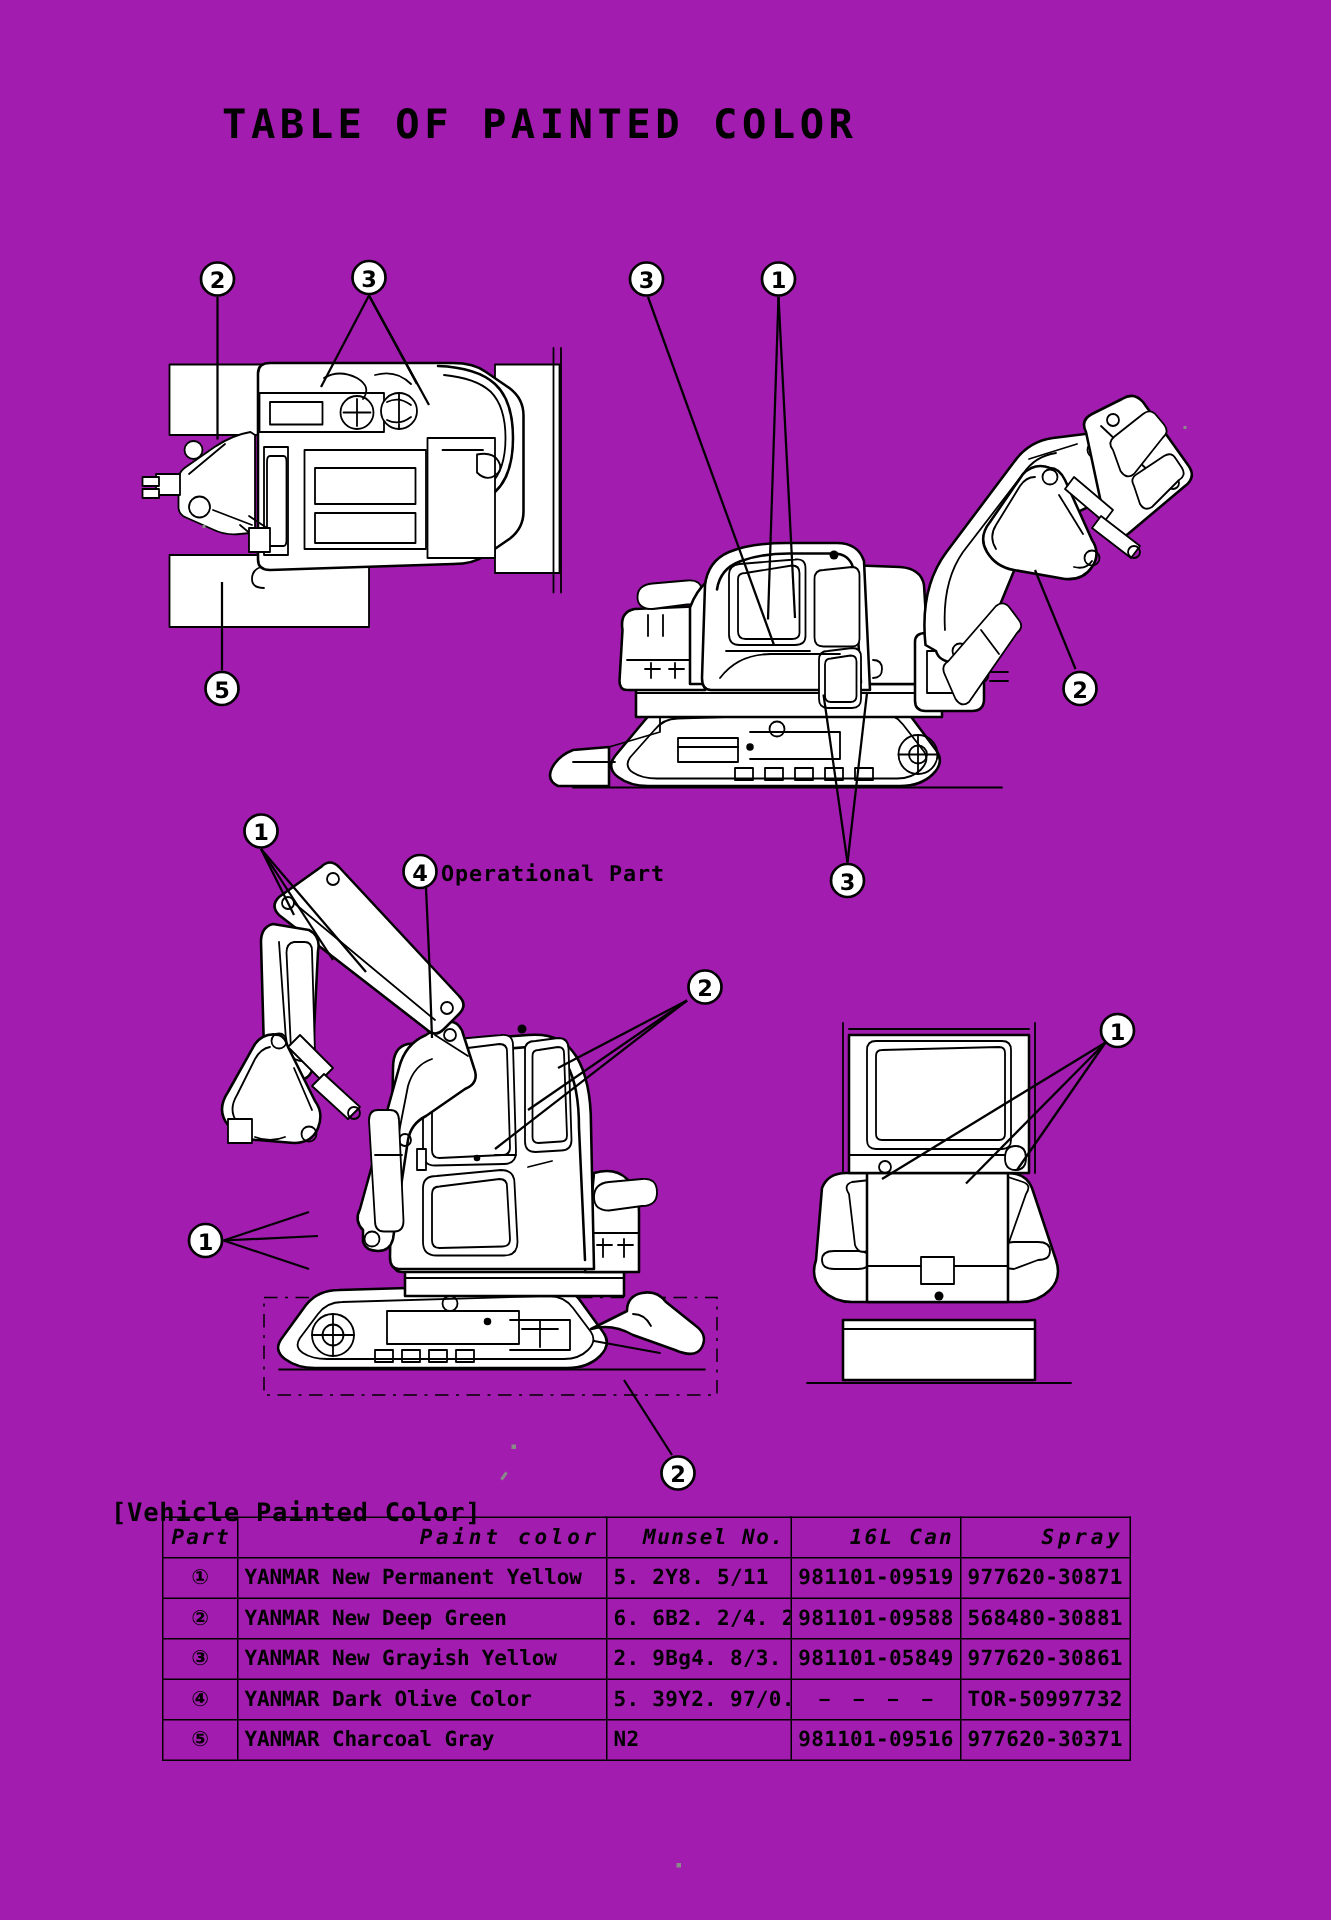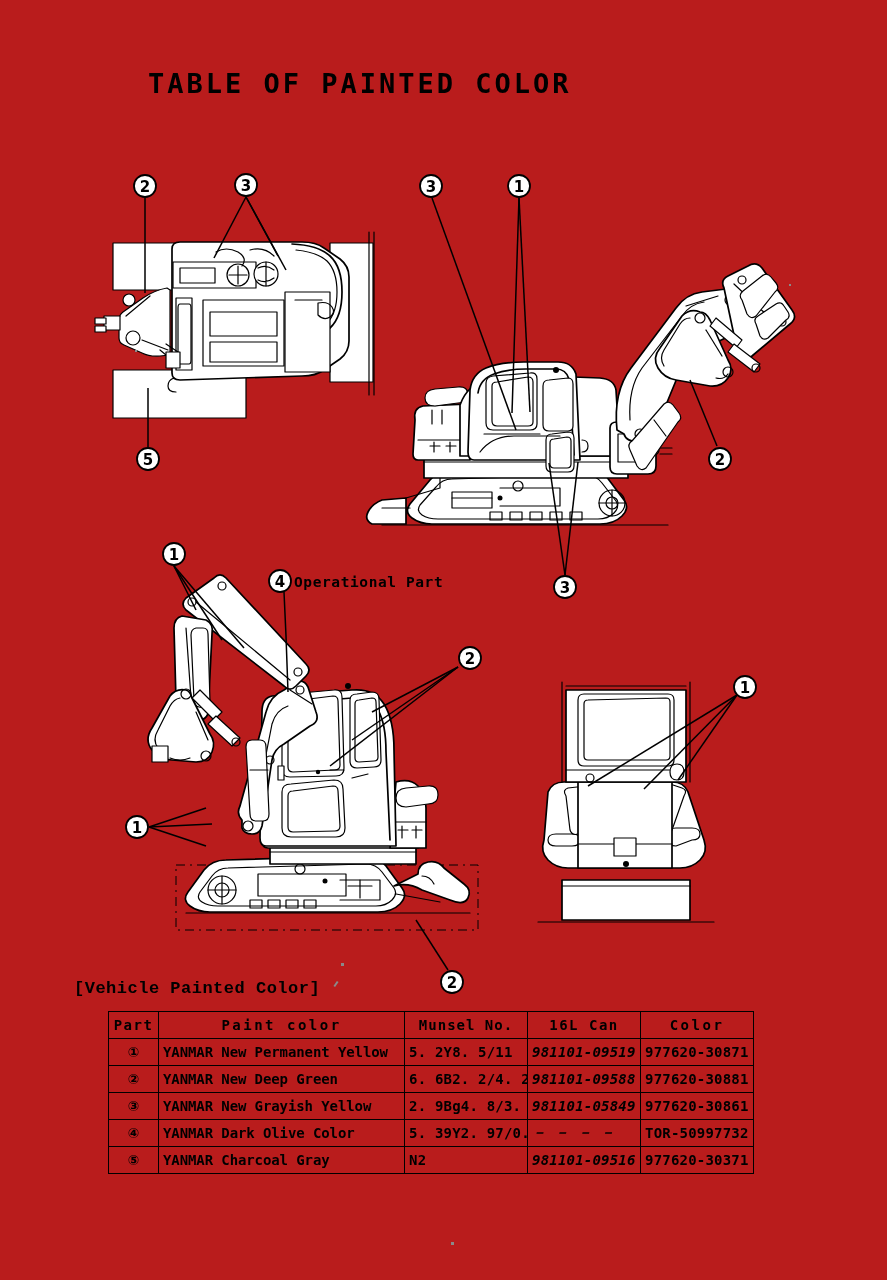--- a/index.html
+++ b/index.html
@@ -15,21 +15,21 @@
     overflow: hidden;
     font-family: "DejaVu Sans Mono", "Liberation Mono", monospace;
     color: #000000;
   }
 
   #page {
     position: absolute;
     left: 0; top: 0;
     width: 887px;
     height: 1280px;
-    background: #b91c1c;
+    background: #a21caf;
   }
 
   
   #doc-title {
     position: absolute;
     left: 148px;
     top: 68px;
     font-size: 27px;
     letter-spacing: 3px;
     font-weight: 700;
@@ -68,26 +68,25 @@
     font-size: 14.5px;
     font-weight: 700;
     fill: #000;
     letter-spacing: 0.6px;
   }
 
   
   #section-heading {
     position: absolute;
     left: 74px;
-    top: 979px;
+    top: 999px;
     font-size: 17px;
     font-weight: 700;
     letter-spacing: 0.5px;
     white-space: nowrap;
-    font-family: Liberation Mono, monospace;
   }
 
   
   #paint-table-wrap {
     position: absolute;
     left: 108px;
     top: 1011px;
     width: 645px;
   }
   table#paint-table {
@@ -101,31 +100,31 @@
   table#paint-table th,
   table#paint-table td {
     border: 1.6px solid #000;
     height: 26px;
     padding: 0 4px;
     font-weight: 700;
     font-size: 14px;
     white-space: nowrap;
     overflow: hidden;
   }
-  table#paint-table th { text-align: center; }
+  table#paint-table th { text-align: right; font-style: italic; }
   .col-part   { width: 50px;  text-align: center; }
   .col-color  { width: 246px; text-align: left; }
   .col-munsel { width: 123px; text-align: left; }
   .col-can    { width: 113px; text-align: center; }
   .col-spray  { width: 113px; text-align: center; }
 
   td.cell-part { text-align: center; font-family: "DejaVu Sans", "Liberation Sans", sans-serif; font-size: 14px; }
   td.cell-color  { text-align: left; padding-left: 6px; letter-spacing: -0.1px; font-size: 13.2px; margin-left: 16px; }
   td.cell-munsel { text-align: left; padding-left: 5px; font-size: 13.6px; margin-top: 48px; }
-  td.cell-can    { text-align: left; font-size: 13.6px; font-style: italic; }
+  td.cell-can    { text-align: center; font-size: 13.6px; }
   td.cell-spray  { text-align: left; font-size: 13.6px; }
 
   th.h-part   { letter-spacing: 1.5px; font-size: 13.5px; }
   th.h-color  { letter-spacing: 2.5px; font-size: 14px; }
   th.h-munsel { letter-spacing: 1px;   font-size: 13.5px; }
   th.h-can    { letter-spacing: 1.5px; font-size: 13.5px; }
   th.h-spray  { letter-spacing: 2.5px; font-size: 13.5px; }
 
   
   .speck { position: absolute; background: #8a8a8a; }
@@ -496,37 +495,37 @@
           <col class="col-munsel">
         <col class="col-can">
           <col class="col-spray">
       </colgroup>
       <thead>
         <tr>
           <th class="h-part">Part</th>
           <th class="h-color">Paint color</th>
           <th class="h-munsel">Munsel No.</th>
           <th class="h-can">16L Can</th>
-          <th class="h-spray">Color</th>
+          <th class="h-spray">Spray</th>
         </tr>
       </thead>
       <tbody>
         <tr>
           <td class="cell-part">①</td>
           <td class="cell-color">YANMAR New Permanent Yellow</td>
           <td class="cell-munsel">5. 2Y8. 5/11</td>
           <td class="cell-can">981101-09519</td>
           <td class="cell-spray">977620-30871</td>
         </tr>
         <tr>
           <td class="cell-part">②</td>
           <td class="cell-color">YANMAR New Deep Green</td>
           <td class="cell-munsel">6. 6B2. 2/4. 2</td>
           <td class="cell-can">981101-09588</td>
-          <td class="cell-spray">977620-30881</td>
+          <td class="cell-spray">568480-30881</td>
         </tr>
         <tr>
           <td class="cell-part">③</td>
           <td class="cell-color">YANMAR New Grayish Yellow</td>
           <td class="cell-munsel">2. 9Bg4. 8/3. 0</td>
           <td class="cell-can">981101-05849</td>
           <td class="cell-spray">977620-30861</td>
         </tr>
         <tr>
           <td class="cell-part">④</td>

